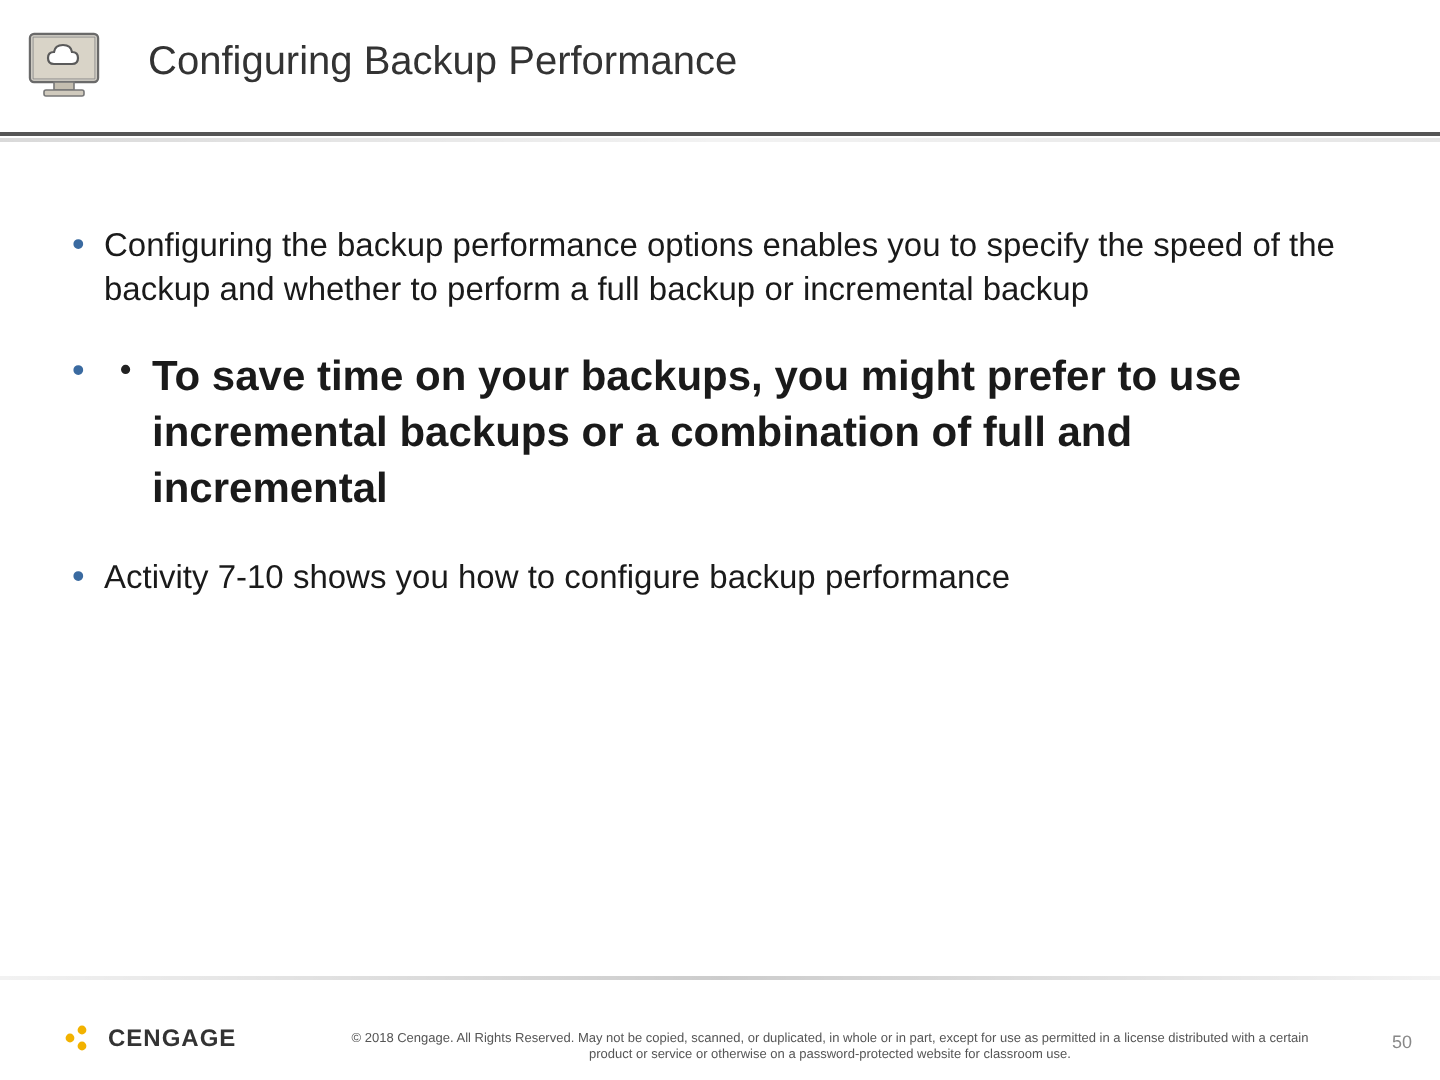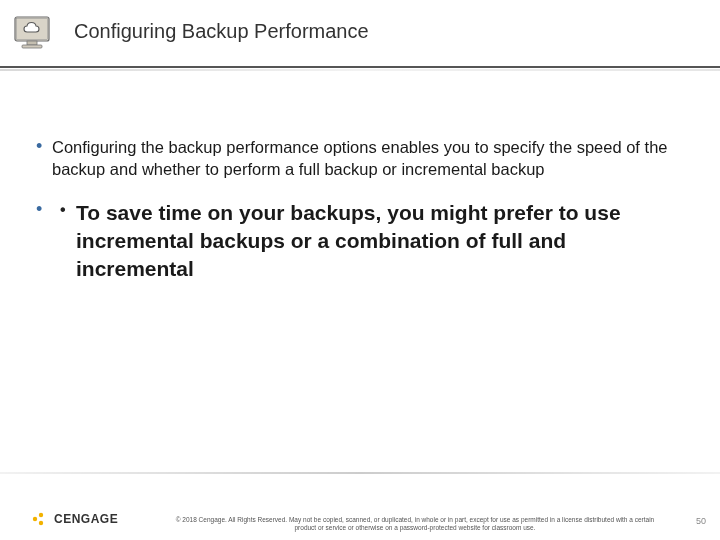--- a/index.html
+++ b/index.html
@@ -31,21 +31,21 @@
     color: #333;
   }
   .monitor-icon {
     position: absolute;
     left: 12px;
     top: 14px;
     width: 40px;
     height: 40px;
   }
   .content {
-    padding: 68px 40px 0 36px;
+    padding: 44px 40px 0 36px;
     font-size: 16.5px;
     line-height: 1.35;
     color: #1a1a1a;
   }
   ul.top { list-style: none; }
   ul.top > li { margin-bottom: 18px; padding-left: 16px; position: relative; }
   ul.top > li::before {
     content: "•";
     position: absolute;
     left: 0;
@@ -58,21 +58,21 @@
   ul.sub > li::before {
     content: "•";
     position: absolute;
     left: 8px;
     color: #222;
     font-size: 16px;
   }
   .footer {
     position: absolute;
     left: 0; right: 0; bottom: 0;
-    height: 68px;
+    height: 52px;
     padding: 8px 30px 0 30px;
   }
   .footer-line {
     position: absolute;
     left: 0; right: 0; top: 0;
     height: 2px;
     background: linear-gradient(to right, rgba(0,0,0,0.05) 0%, rgba(0,0,0,0.2) 50%, rgba(0,0,0,0.05) 100%);
   }
   .brand {
     position: absolute;
@@ -128,20 +128,23 @@
     <li>
       <span>Configuring the backup performance options enables you to specify the speed of the backup and whether to perform a full backup or incremental backup</span>
     </li>
     <li>
       <ul class="sub">
         <li>
           <span>To save time on your backups, you might prefer to use incremental backups or a combination of full and incremental</span>
         </li>
       </ul>
     </li>
+    <li>
+      <span>Activity 7-10 shows you how to configure backup performance</span>
+    </li>
   </ul>
 </div>
 
 <div class="footer">
   <div class="footer-line"></div>
   <div class="brand">
     <svg width="18" height="18" viewBox="0 0 18 18">
       <circle cx="5" cy="9" r="2.2" fill="#f2b200"></circle>
       <circle cx="11" cy="5" r="2.2" fill="#f2b200"></circle>
       <circle cx="11" cy="13" r="2.2" fill="#f2b200"></circle>

